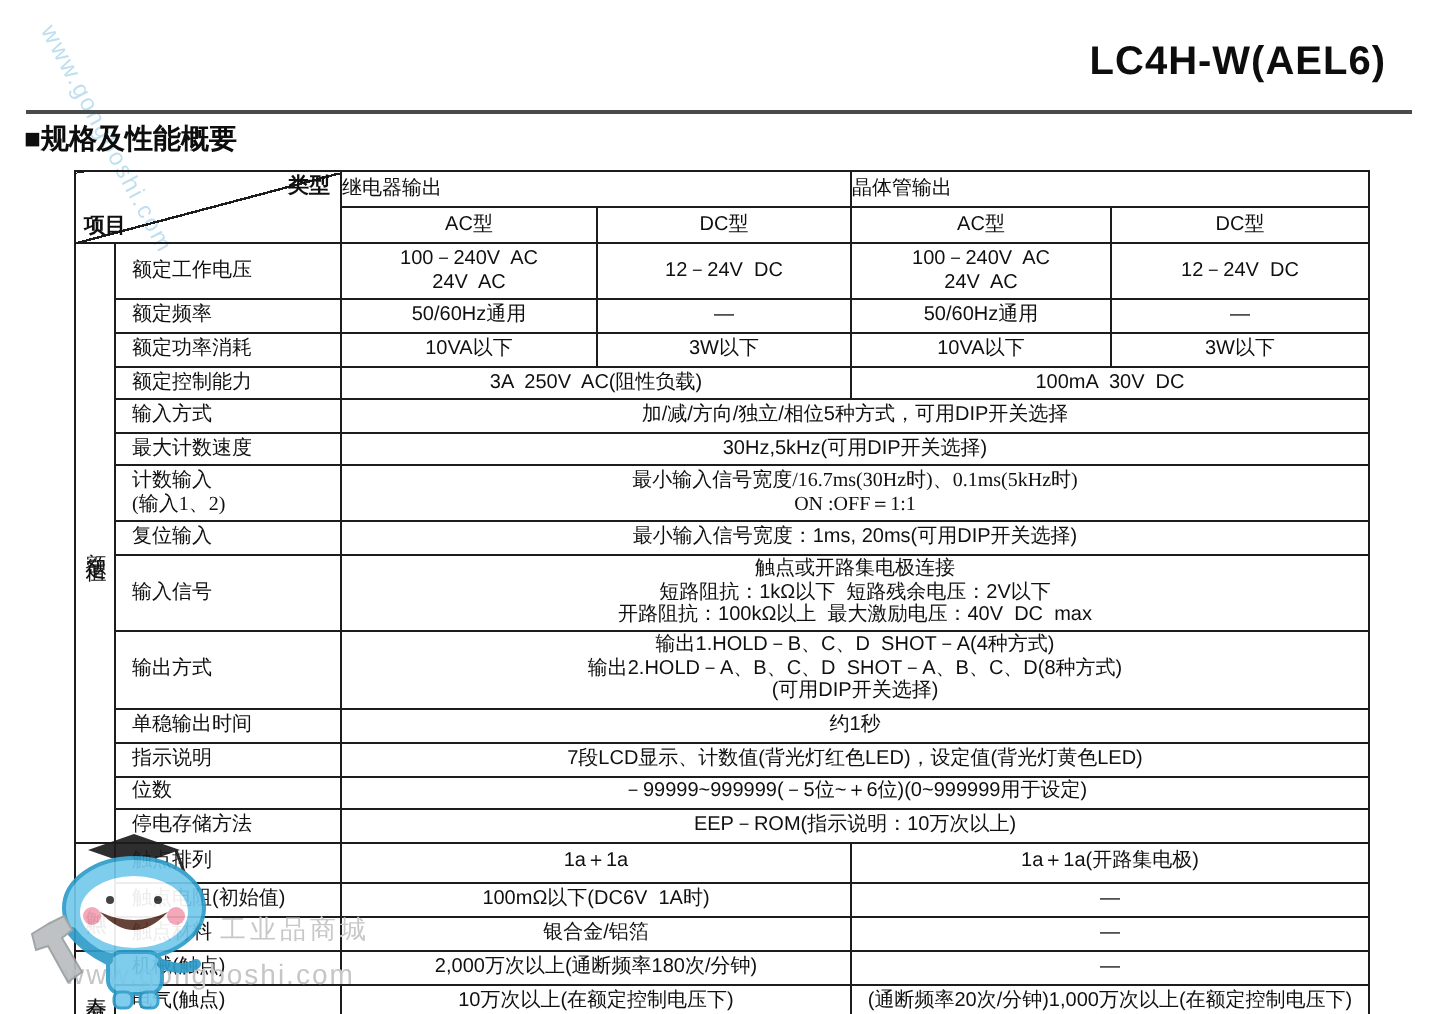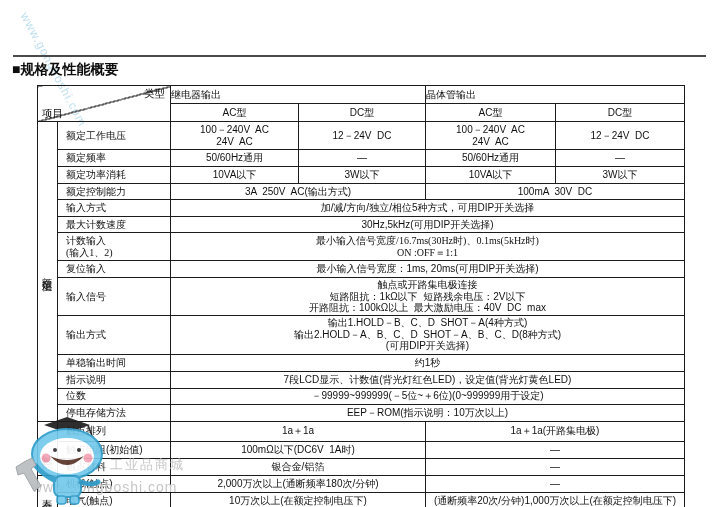--- a/index.html
+++ b/index.html
@@ -26,20 +26,21 @@
     border:1px solid #1c1c1c; vertical-align:middle;
     font-size:10px; line-height:1.15; color:#101010;
   }
   td.colgroup-header { font-size:10.5px; }
   td.subcol-header { text-align:center; font-size:10.5px;margin-top:20px; }
   td.corner-cell {
     position:relative; padding:0;
     background:linear-gradient(to bottom right,
       transparent calc(50% - 0.6px), #1c1c1c calc(50% - 0.6px),
       #1c1c1c calc(50% + 0.6px), transparent calc(50% + 0.6px));
+    font-weight:bold;
   }
   .corner-type { position:absolute; top:1px; right:5px; font-size:10.5px; }
   .corner-item { position:absolute; bottom:2px; left:4px; font-size:10.5px; }
   td.item-cell { padding-left:8px; font-size:10.5px; white-space:pre-line; }
   td.value-cell { text-align:center; white-space:pre-wrap; padding:1px 2px; }
   td.group-cell { text-align:center; padding:0; }
   .v-text {
     writing-mode:vertical-rl; text-orientation:upright;
     font-size:10.5px; letter-spacing:2px; display:inline-block;
   }
@@ -59,20 +60,21 @@
   }
   .mascot { position:absolute; left:14px; top:412px; width:150px; height:95px; opacity:0.92; }
 </style>
 </head>
 <body>
 
 <div class="page">
 
   <div class="wm-topleft">www.gongboshi.com</div>
 
+  <div class="page-title">LC4H-W(AEL6)</div>
   <div class="title-rule"></div>
   <div class="section-heading">■规格及性能概要</div>
 
   <table class="spec">
     <colgroup>
       <col style="width:20px">
         <col style="width:113px">
       <col style="width:128px">
         <col style="width:127px">
       <col style="width:130px">
@@ -112,21 +114,21 @@
         </tr>
         <tr style="height: 17px;">
           <td class="item-cell">额定功率消耗</td>
           <td class="value-cell">10VA以下</td>
           <td class="value-cell">3W以下</td>
           <td class="value-cell">10VA以下</td>
           <td class="value-cell">3W以下</td>
         </tr>
         <tr style="height: 16px; margin-top: 27px;">
           <td class="item-cell">额定控制能力</td>
-          <td class="value-cell" colspan="2">3A  250V  AC(输出方式)</td>
+          <td class="value-cell" colspan="2">3A  250V  AC(阻性负载)</td>
           <td class="value-cell" colspan="2">100mA  30V  DC</td>
         </tr>
         <tr style="height: 17px;">
           <td class="item-cell">输入方式</td>
           <td class="value-cell" colspan="4">加/减/方向/独立/相位5种方式，可用DIP开关选择</td>
         </tr>
         <tr style="height: 16px;">
           <td class="item-cell">最大计数速度</td>
           <td class="value-cell" colspan="4">30Hz,5kHz(可用DIP开关选择)</td>
         </tr>

